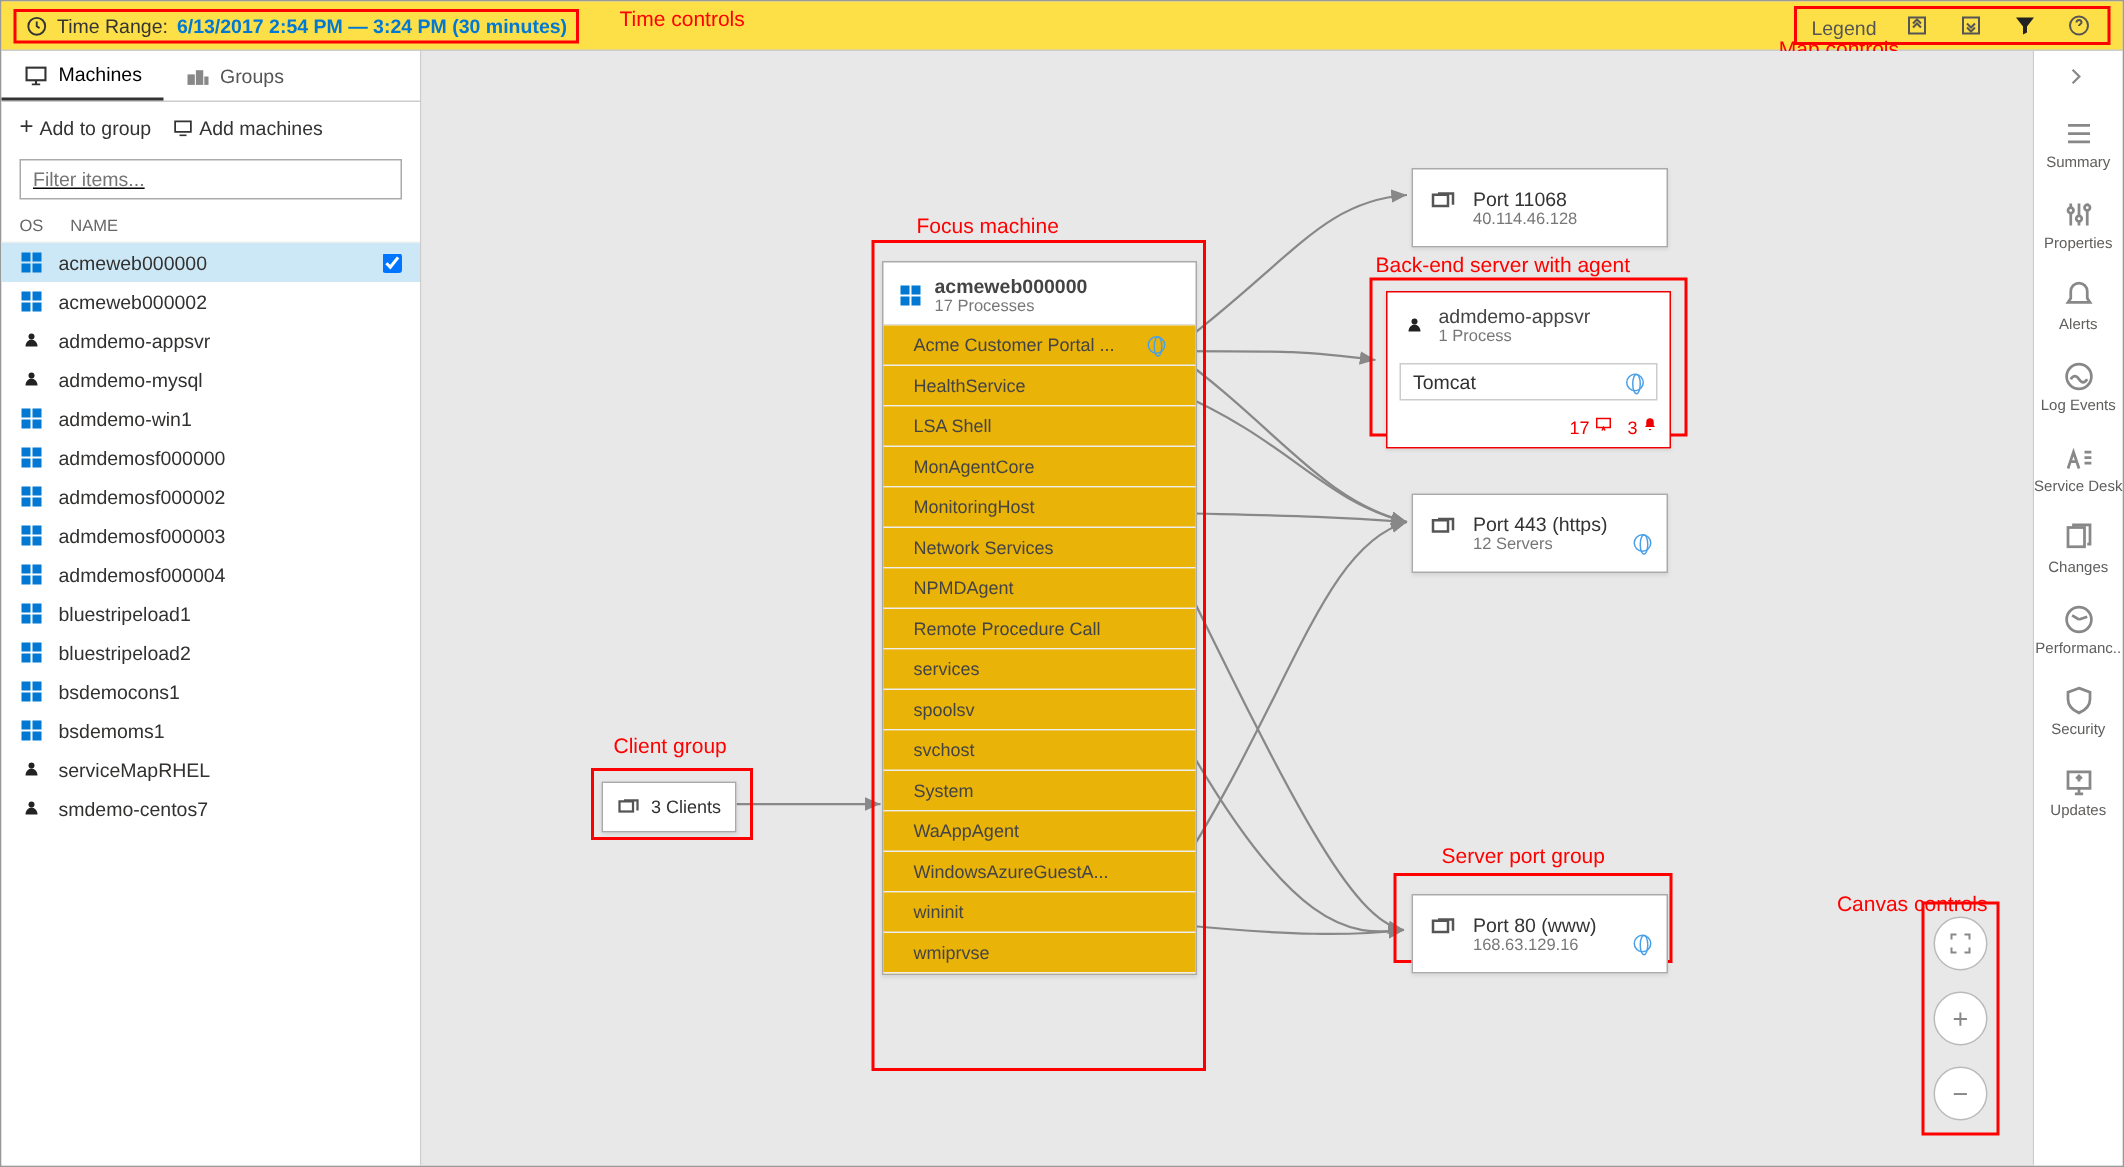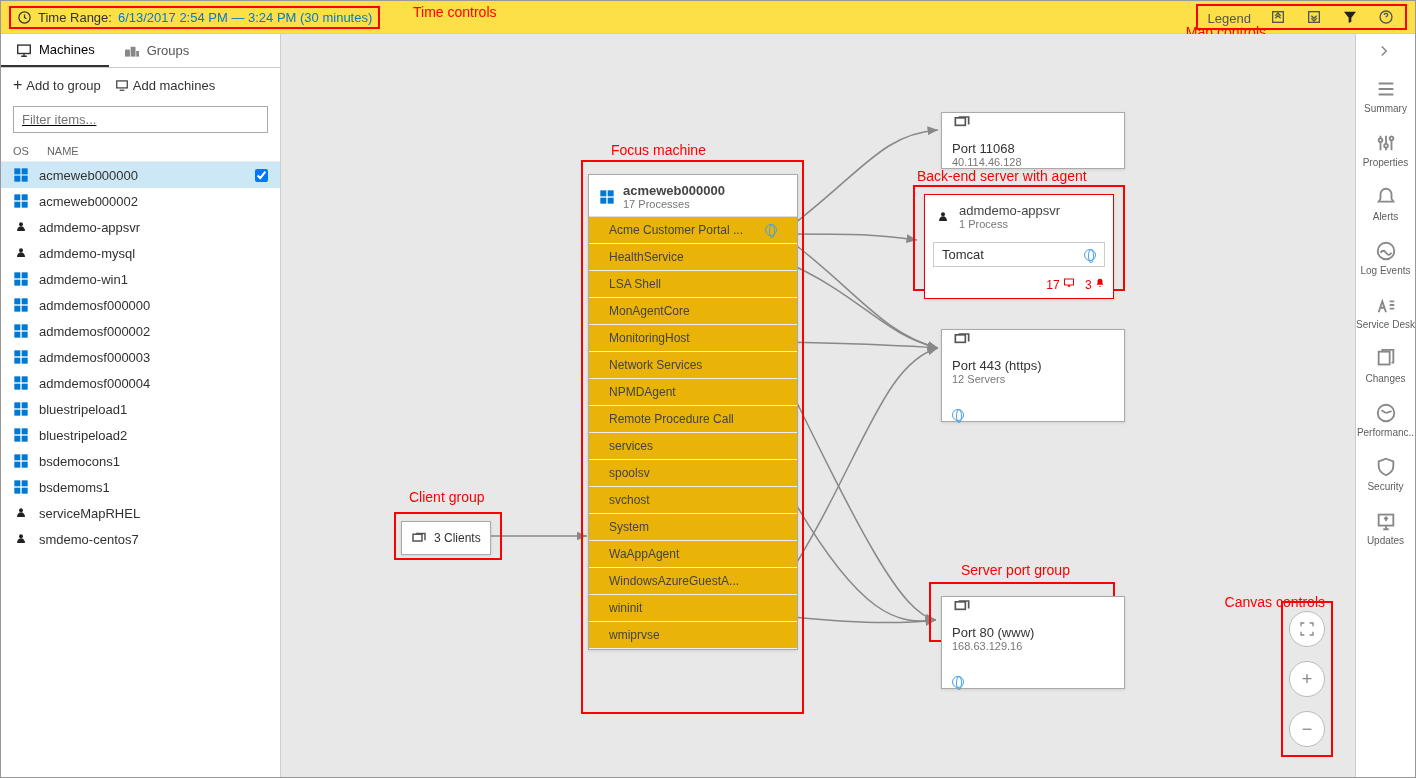--- a/index.html
+++ b/index.html
@@ -1,21 +1,21 @@
 <!DOCTYPE html>
 <html><head>
 <meta charset="utf-8">
 <style>
 * { box-sizing: border-box; margin: 0; padding: 0; }
 body { font-family: "Segoe UI", Arial, sans-serif; font-size: 13px; color: #323130; background: #e8e8e8; overflow: hidden; }
 .app { display: flex; flex-direction: column; width: 1416px; height: 778px; border: 1px solid #999; }
 .topbar { display: flex; justify-content: space-between; align-items: center; height: 33px; background: #fde047; border-bottom: 1px solid #ccc; padding: 0 8px; }
 .time-range { display: flex; align-items: center; gap: 6px; border: 2px solid red; padding: 2px 6px; }
 .time-range .label { color: #333; font-size: 13px; }
-.time-range .value { color: #0078d4; font-weight: 400; font-size: 13px; }
+.time-range .value { color: #0078d4; font-weight: 700; font-size: 13px; }
 .map-controls { display: flex; align-items: flex-end; gap: 18px; border: 2px solid red; padding: 2px 10px; }
 .map-controls .legend-label { color: #555; font-size: 13px; }
 .map-controls .mc-icon { width: 18px; height: 18px; display: inline-flex; align-items: center; justify-content: center; color: #333; }
 .callout-label { position: absolute; color: red; font-size: 14px; font-weight: 400; pointer-events: none; }
 .main { display: flex; flex: 1; min-height: 0; }
 .sidebar { width: 280px; background: #fff; border-right: 1px solid #ccc; display: flex; flex-direction: column; }
 .tabs { display: flex; border-bottom: 1px solid #ccc; }
 .tab { display: flex; align-items: center; gap: 6px; padding: 8px 14px; cursor: pointer; color: #555; }
 .tab.active { border-bottom: 2px solid #333; color: #000; }
 .actions { display: flex; gap: 14px; padding: 8px 12px; }
@@ -29,21 +29,21 @@
 .machine-item .checkbox { margin-left: auto; }
 .os-icon { width: 16px; height: 16px; flex-shrink: 0; }
 .canvas { flex: 1; position: relative; background: #e8e8e8; }
 .node { position: absolute; background: #fff; border: 1px solid #aaa; box-shadow: 0 1px 3px rgba(0,0,0,0.1); }
 .node.focus { width: 210px; }
 .node-header { display: flex; align-items: center; gap: 8px; padding: 8px 10px 6px; }
 .node-title { font-weight: 600; font-size: 13px; color: #444; }
 .node-sub { font-size: 11px; color: #777; }
 .process-list { border-top: 1px solid #ddd; }
 .process { padding: 6px 20px; border-bottom: 1px solid #eee; font-size: 12px; color: #444; display: flex; justify-content: space-between; align-items: center; cursor: pointer; background:#eab308; }
-.port-node { width: 184px; padding: 0 10px; display: flex; gap: 10px; align-items: flex-start; flex-direction: column; }
+.port-node { width: 171px; padding: 12px 10px; display: flex; gap: 10px; align-items: flex-start; }
 .port-title { font-size: 13px; color: #333; }
 .port-sub { font-size: 11px; color: #777; }
 .agent-node { width: 190px; border: 1px solid #e00; }
 .agent-process { margin: 6px 8px 8px; border: 1px solid #ccc; padding: 4px 8px; display: flex; justify-content: space-between; align-items: center; background:#fff; }
 .agent-footer { display: flex; justify-content: flex-end; gap: 10px; padding: 2px 8px 6px; font-size: 12px; color: #e00; }
 .client-node { width: 90px; padding: 8px; display: flex; align-items: center; gap: 6px; font-size: 12px; }
 .redbox { position: absolute; border: 2.5px solid red; pointer-events: none; }
 .right-rail { width: 60px; background: #fff; border-left: 1px solid #ccc; display: flex; flex-direction: column; align-items: center; padding-top: 8px; }
 .right-rail .collapse { width: 22px; height: 22px; margin-bottom: 14px; cursor: pointer; color:#555; }
 .rail-item { display: flex; flex-direction: column; align-items: center; gap: 3px; margin-bottom: 18px; cursor: pointer; color: #605e5c; font-size: 10px; }

